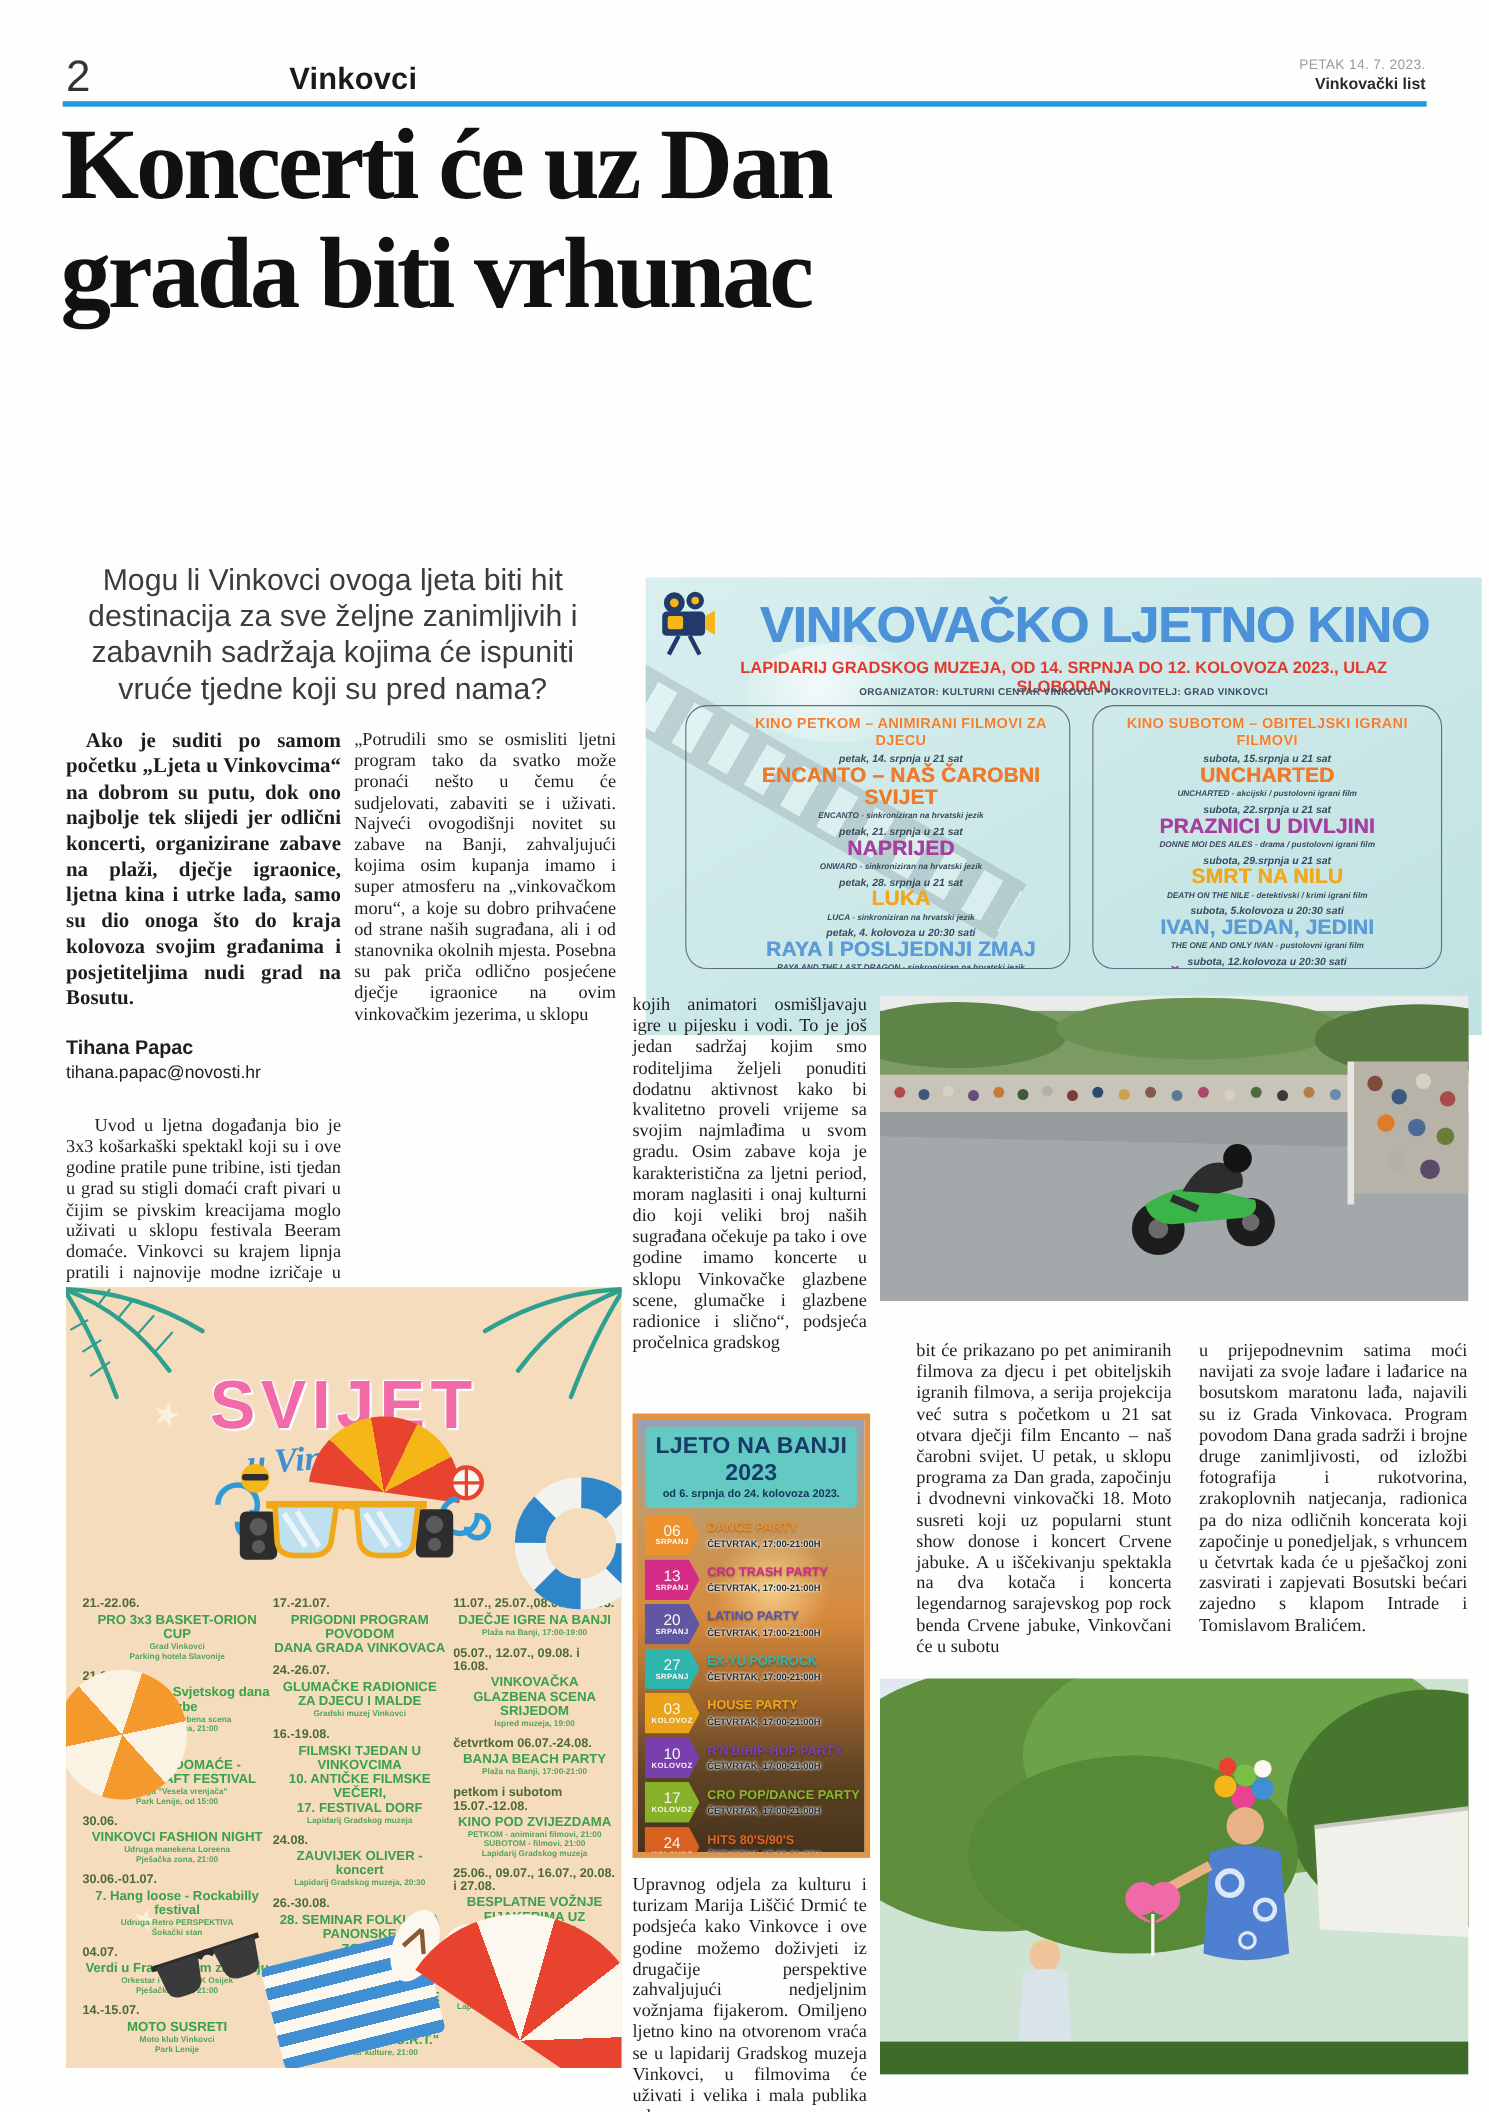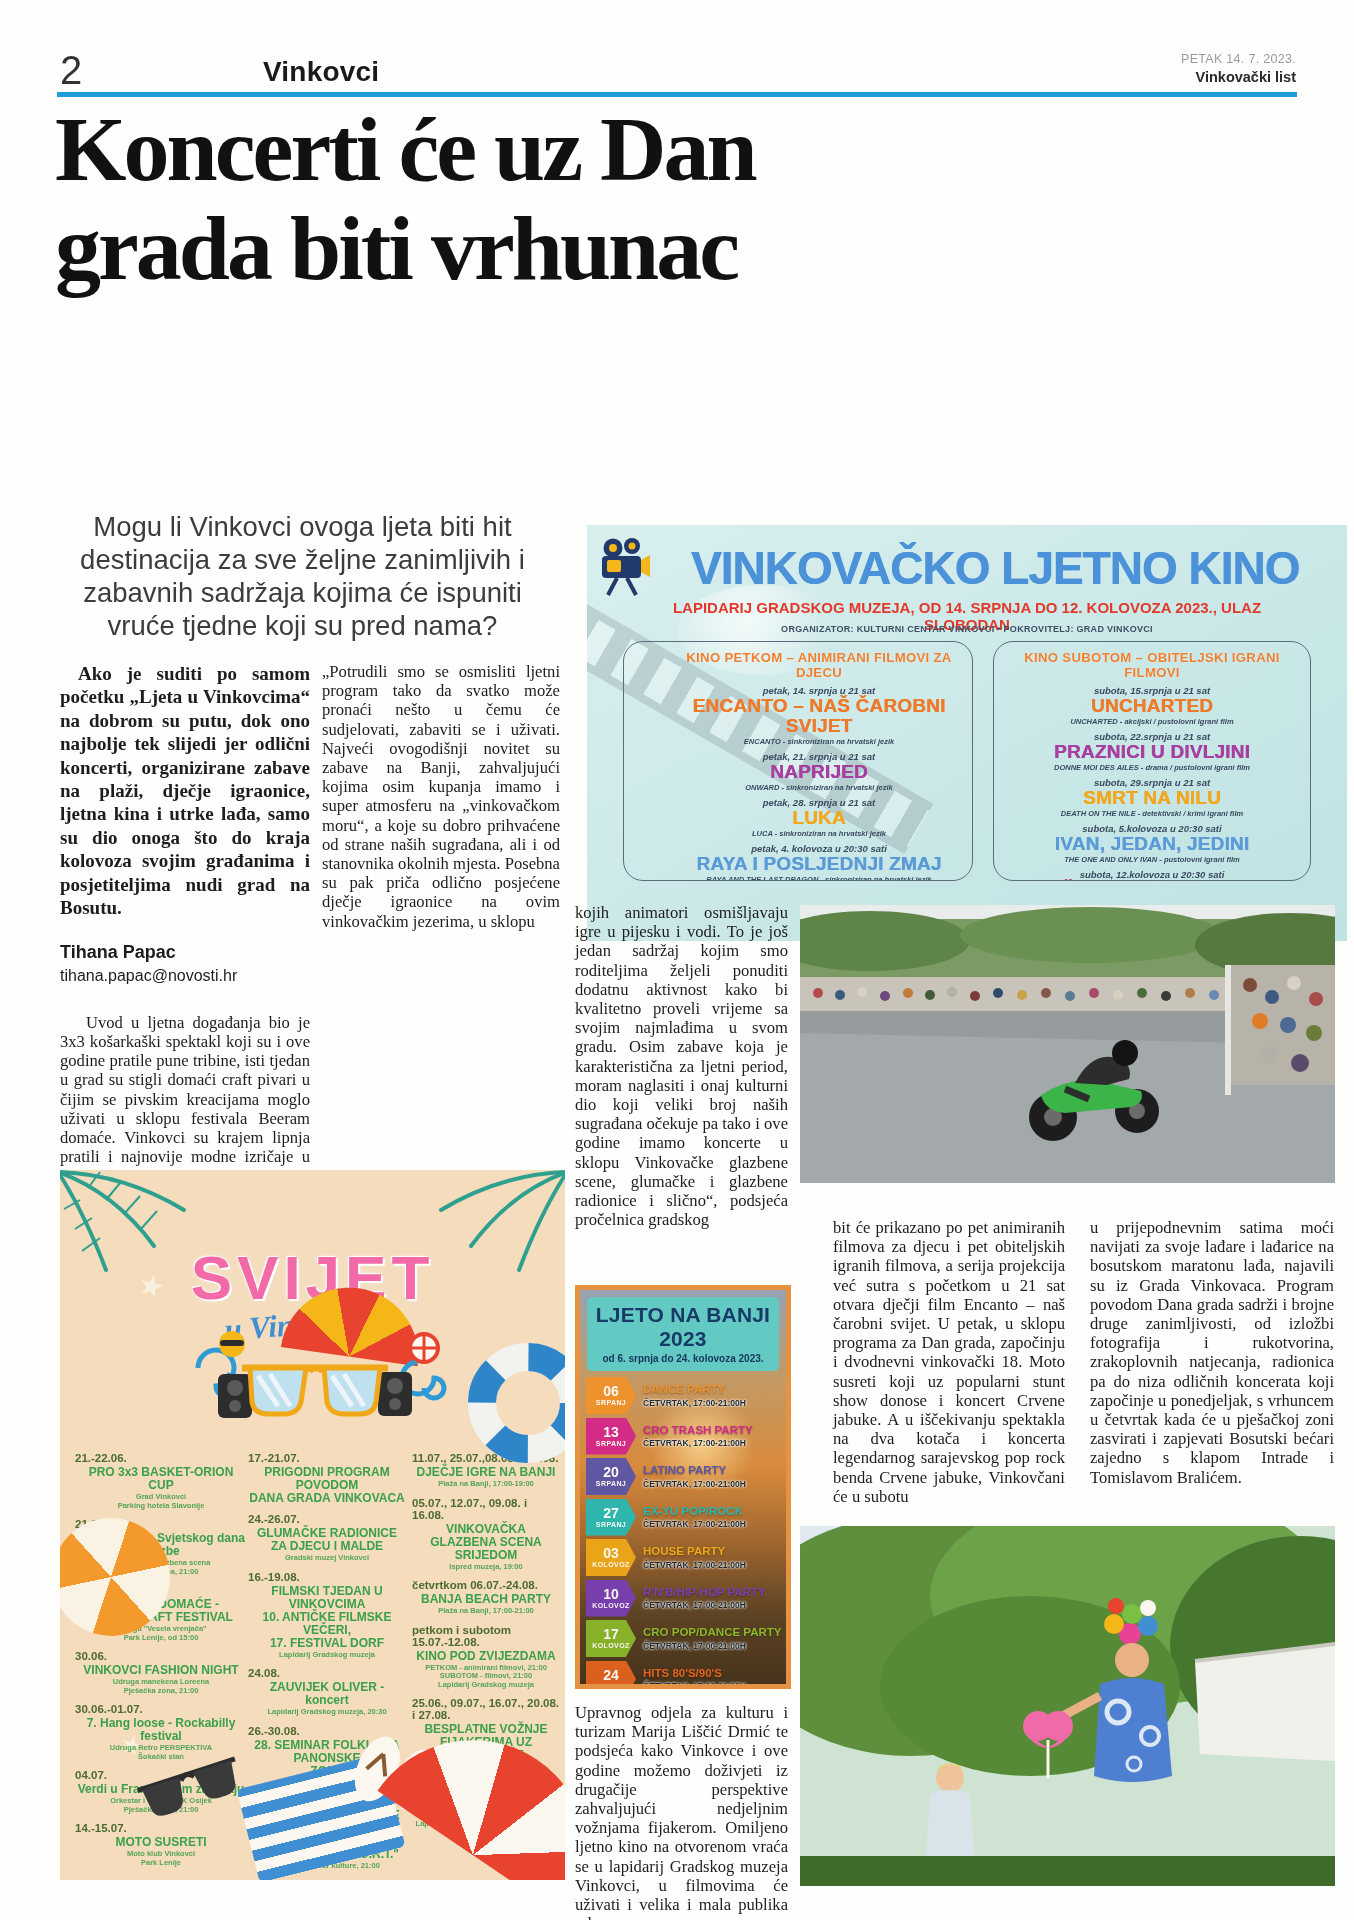--- a/index.html
+++ b/index.html
@@ -75,21 +75,21 @@
         background:linear-gradient(#96a2b4 0%,#c29a64 22%,#d88a3c 45%,#a66a30 62%,#5e4324 82%,#46331c 100%);}
   .banji:before{content:"";position:absolute;left:30%;top:28%;width:120px;height:90px;border-radius:50%;
         background:radial-gradient(circle,rgba(255,220,150,.8),rgba(255,220,150,0) 70%);}
   .banji-head{position:relative;margin:7px 7px 6px;background:#63c9c3;border-radius:5px;text-align:center;
         padding:6px 2px 7px;}
   .banji-title{font-weight:700;font-size:21px;color:#173a66;letter-spacing:.2px;}
   .banji-sub{font-weight:700;font-size:10px;color:#17355c;margin-top:2px;}
   .party-row{position:relative;display:flex;align-items:center;margin:3.5px 5px 3.5px 6px;height:37px;}
   .party-badge{flex:0 0 50px;height:37px;color:#fff;display:flex;flex-direction:column;align-items:center;
         justify-content:center;clip-path:polygon(0 0,80% 0,100% 50%,80% 100%,0 100%);opacity:.95;}
-  .party-day{font-weight:700;font-size:14px;line-height:14px;}
+  .party-day{font-weight:400;font-size:14px;line-height:14px;}
   .party-month{font-weight:700;font-size:7px;letter-spacing:.4px;line-height:9px;}
   .party-info{margin-left:7px;min-width:0;}
   .party-name{font-weight:700;font-size:11.5px;line-height:12.5px;white-space:nowrap;
         text-shadow:0 1px 2px rgba(0,0,0,.35);}
   .party-time{font-weight:700;font-size:8.5px;color:#1e2a33;margin-top:2px;
         text-shadow:0 0 3px #fff,0 0 2px #fff;}
 
   
   .ljeto{position:absolute;left:60px;top:1170px;width:505px;height:710px;background:#f4dcbd;overflow:hidden;}
   .lj-title{position:absolute;top:72px;left:0;right:0;text-align:center;font-weight:700;font-size:62px;

